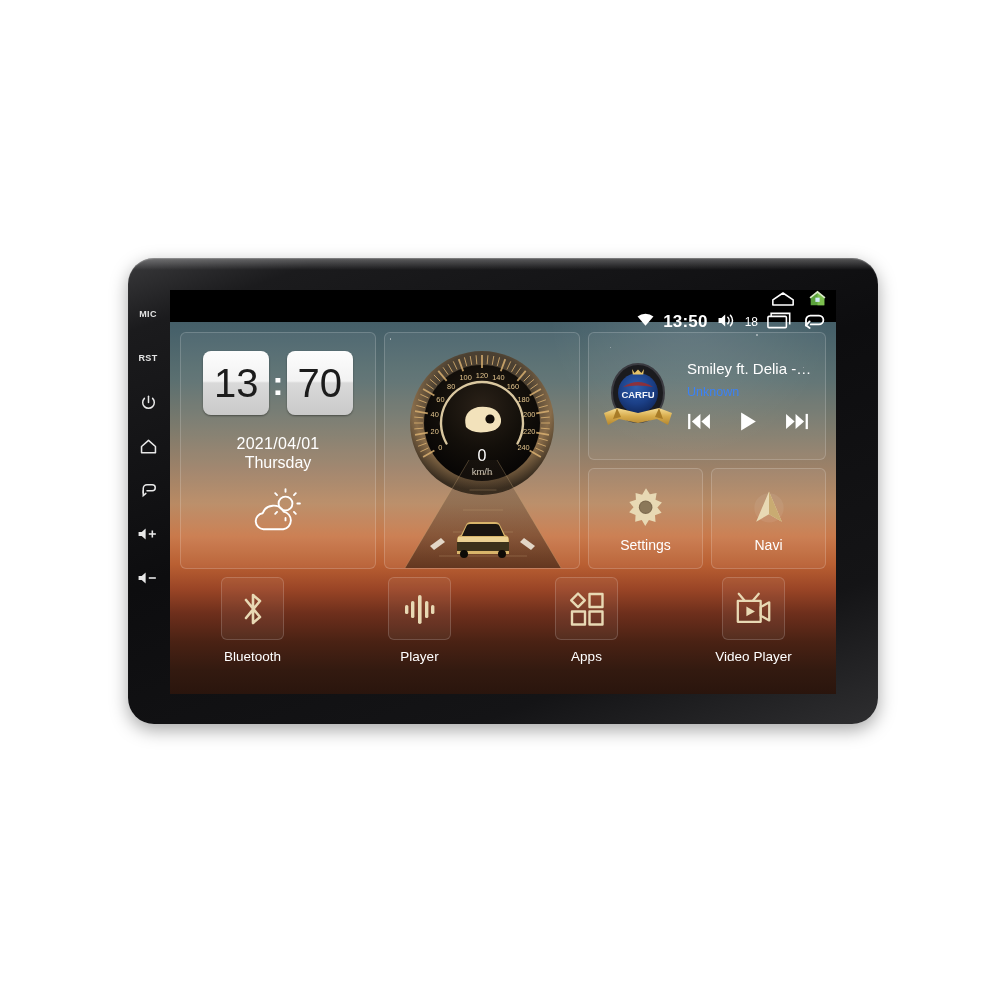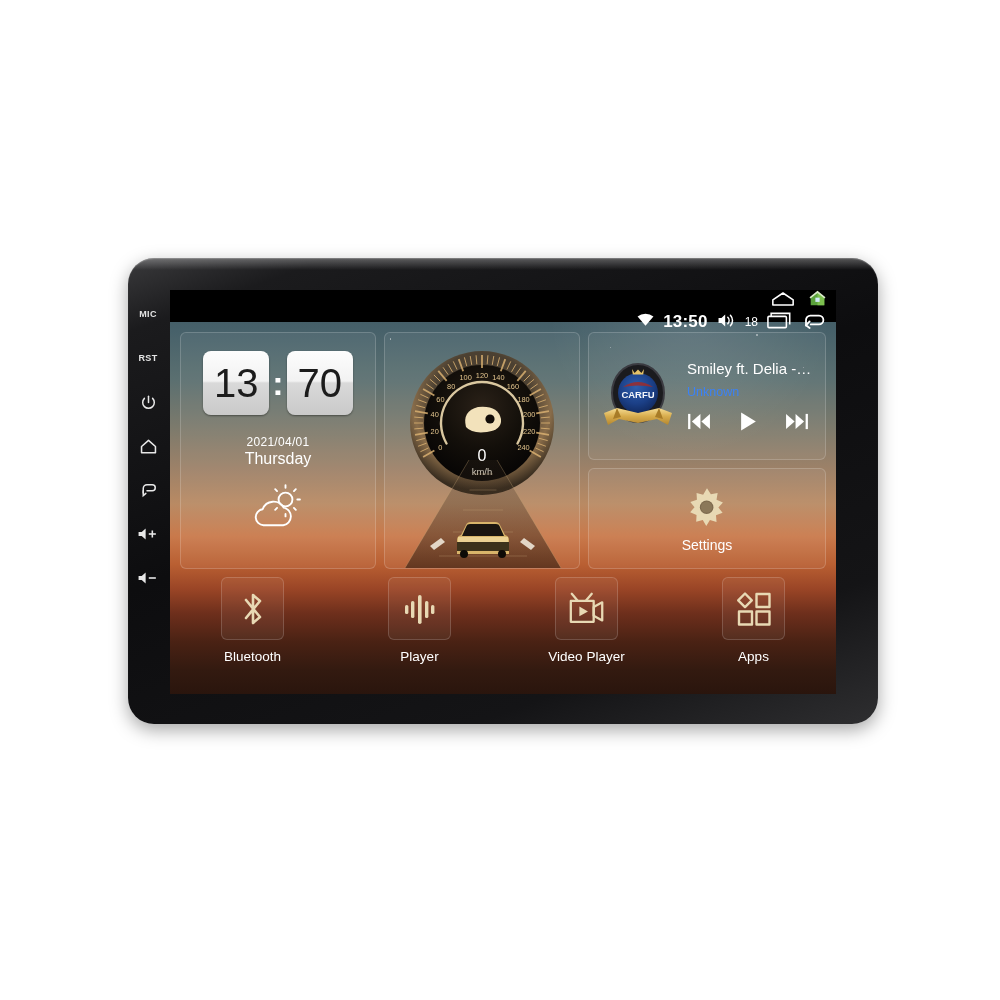--- a/index.html
+++ b/index.html
@@ -95,21 +95,21 @@
   .flip { display:flex; align-items:center; gap:3px; }
   .flipcard {
     width:66px; height:64px; border-radius:8px;
     background: linear-gradient(180deg,#fdfdfd 0%,#f2f2f2 47%,#d9d9d9 50%,#c9c9c9 100%);
     display:flex; align-items:center; justify-content:center;
     font-size:40px; font-weight:400; color:#1c1c1c;
     box-shadow:0 1px 2px rgba(0,0,0,.4);
     font-family:"Liberation Sans", sans-serif;
   }
   .colon { color:#fff; font-size:34px; font-weight:700; line-height:1; }
-  #w-date { color:#fff; font-size:12px; margin-top:20px; letter-spacing:.3px; }
+  #w-date { color:#fff; font-size:16px; margin-top:20px; letter-spacing:.3px; }
   #w-day  { color:#fff; font-size:16px; margin-top:1px; }
   #w-weather { margin-top:16px; }
 
   
   #w-speed { width:196px; overflow:hidden; }
   #speedo { position:absolute; left:50%; top:10px; transform:translateX(-50%); }
   #road { position:absolute; left:0; bottom:0; width:100%; height:108px; overflow:hidden; }
 
   
   #right-col { width:238px; display:flex; flex-direction:column; gap:8px; }
@@ -464,20 +464,30 @@
                 <svg width="44" height="44" viewBox="0 0 48 48">
                   <path class="gold" d="M24 3.6 L28.2 10.2 L35.6 8.6 L34.4 16.1 L41.4 19.2 L36.4 24.6
                     L41 30.2 L33.8 32.9 L34.4 40.4 L27.2 38.3 L23.2 44.6 L19.4 38.2 L12.2 40.1
                     L12.6 32.6 L5.6 29.7 L10.4 24.2 L5.8 18.6 L13 16.1 L12.6 8.6 L19.8 10.6 Z"></path>
                   <circle cx="23.6" cy="24.2" r="7.4" fill="#7d6a4e"></circle>
                   <circle cx="23.6" cy="24.2" r="6.2" fill="#b9a47c" opacity=".25"></circle>
                 </svg>
               </span>
               <span class="tile-label">Settings</span>
             </div>
+            <div class="panel tile">
+              <span>
+                <svg width="44" height="44" viewBox="0 0 48 48">
+                  <circle cx="24" cy="25" r="16" fill="#ffffff" opacity=".07"></circle>
+                  <path class="gold" d="M24 7 L38 40 L24 32 L10 40 Z"></path>
+                  <path d="M24 7 L38 40 L24 32 Z" fill="#c9ab72"></path>
+                </svg>
+              </span>
+              <span class="tile-label">Navi</span>
+            </div>
           </div>
 
         </div>
       </div>
 
       <div id="dock">
 
         <div class="dockitem">
           <div class="dockicon">
             <svg width="36" height="40" viewBox="0 0 32 40" fill="none" stroke="#e8d9b4" stroke-width="2.6" stroke-linejoin="round" stroke-linecap="round">
@@ -495,40 +505,40 @@
               <rect x="17" y="5" width="3.6" height="29" rx="1.8"></rect>
               <rect x="24" y="11" width="3.4" height="17" rx="1.6"></rect>
               <rect x="30" y="15" width="3.4" height="9" rx="1.6"></rect>
             </svg>
           </div>
           <div class="docklabel">Player</div>
         </div>
 
         <div class="dockitem">
           <div class="dockicon">
+            <svg width="38" height="38" viewBox="0 0 38 38" fill="none" stroke="#e8d9b4" stroke-width="2.4" stroke-linejoin="round">
+              <path d="M10 3.5 L16.8 10.3 L10 17.1 L3.2 10.3 Z"></path>
+              <rect x="21.5" y="4" width="13" height="13"></rect>
+              <rect x="4" y="21.5" width="13" height="13"></rect>
+              <rect x="21.5" y="21.5" width="13" height="13"></rect>
+            </svg>
+          </div>
+          <div class="docklabel">Apps</div>
+        </div>
+
+        <div class="dockitem">
+          <div class="dockicon">
             <svg width="40" height="38" viewBox="0 0 42 38" fill="none" stroke="#e8d9b4" stroke-width="2.4" stroke-linejoin="round" stroke-linecap="round">
               <path d="M11 10 L5 3"></path>
                 <path d="M20 10 L26 3"></path>
               <rect x="4" y="10.5" width="24" height="22"></rect>
               <path d="M28 17 L37 12 L37 31 L28 26 Z"></path>
               <path d="M13 16.5 L22 21.5 L13 26.5 Z" fill="#e8d9b4" stroke="none"></path>
             </svg>
           </div>
           <div class="docklabel">Video Player</div>
         </div>
 
-        <div class="dockitem">
-          <div class="dockicon">
-            <svg width="38" height="38" viewBox="0 0 38 38" fill="none" stroke="#e8d9b4" stroke-width="2.4" stroke-linejoin="round">
-              <path d="M10 3.5 L16.8 10.3 L10 17.1 L3.2 10.3 Z"></path>
-              <rect x="21.5" y="4" width="13" height="13"></rect>
-              <rect x="4" y="21.5" width="13" height="13"></rect>
-              <rect x="21.5" y="21.5" width="13" height="13"></rect>
-            </svg>
-          </div>
-          <div class="docklabel">Apps</div>
-        </div>
-
 
       </div>
     </div>
   </div>
 </div>
 
 </body></html>

